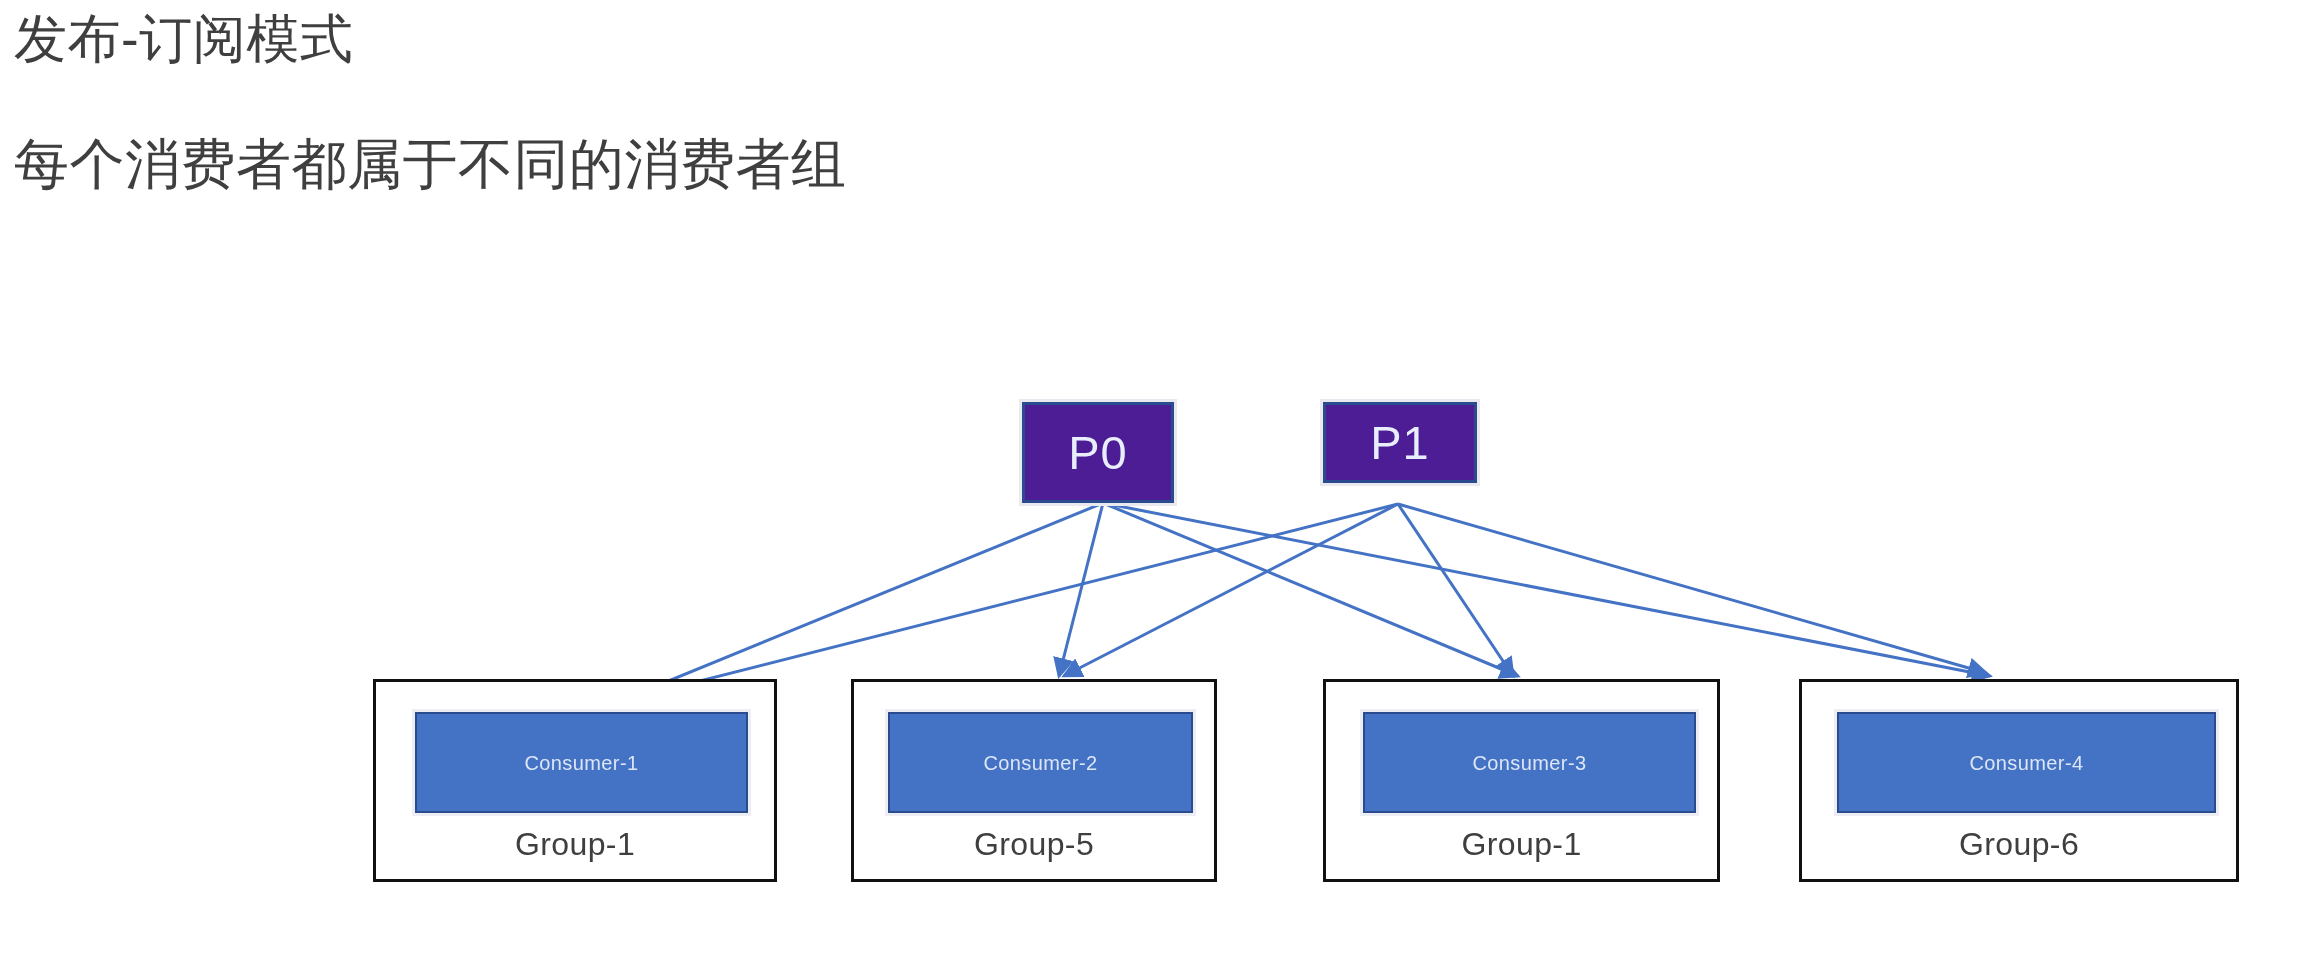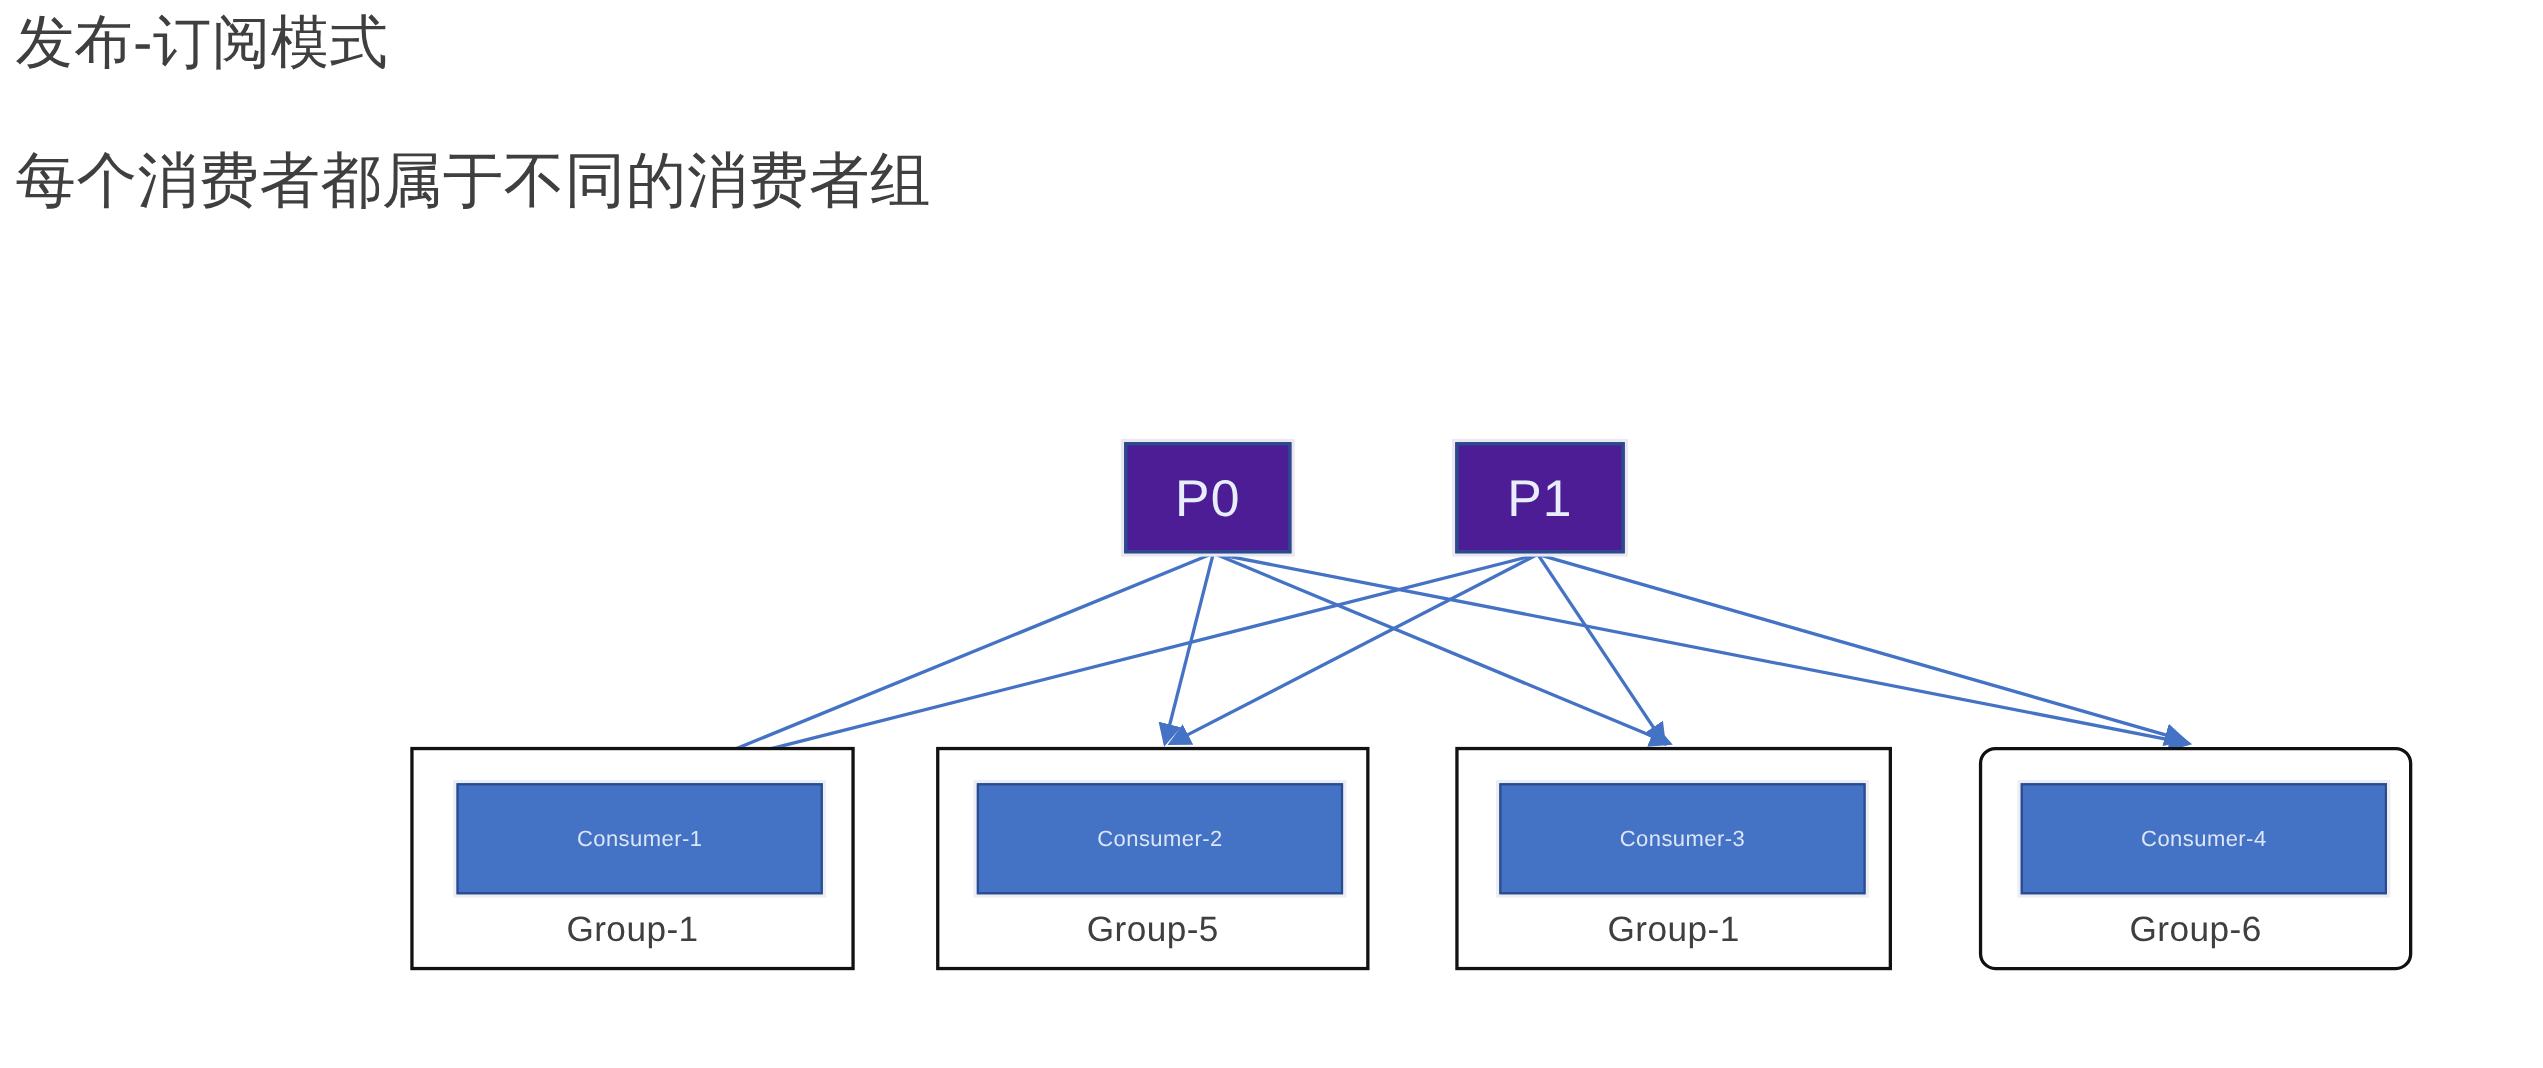--- a/index.html
+++ b/index.html
@@ -60,35 +60,35 @@
     box-shadow: 0 0 0 3px #e9e9ef;
     display: flex;
     align-items: center;
     justify-content: center;
     color: #e8eefb;
     font-size: 47px;
     line-height: 1;
     letter-spacing: 1px;
   }
   #pbox-p0 { left: 1022px; top: 402px; width: 152px; height: 101px; }
-  #pbox-p1 { left: 1323px; top: 402px; width: 154px; height: 101px; }
+  #pbox-p1 { left: 1323px; top: 402px; width: 154px; height: 81px; }
 
   
   .group-box {
     position: absolute;
     box-sizing: border-box;
     background: #ffffff;
     border: 3px solid #111111;
     top: 679px;
     height: 203px;
   }
   #group-box-1 { left: 373px;  width: 404px; }
-  #group-box-2 { left: 851px;  width: 394px; }
+  #group-box-2 { left: 851px;  width: 366px; }
   #group-box-3 { left: 1323px; width: 397px; }
-  #group-box-4 { left: 1799px; width: 394px; border-radius: 15px; }
+  #group-box-4 { left: 1799px; width: 440px; }
 
   .consumer-chip {
     position: absolute;
     box-sizing: border-box;
     left: 39px;
     top: 30px;
     right: 26px;
     height: 101px;
     background: #4472c4;
     border: 2px solid #2a4b8d;

